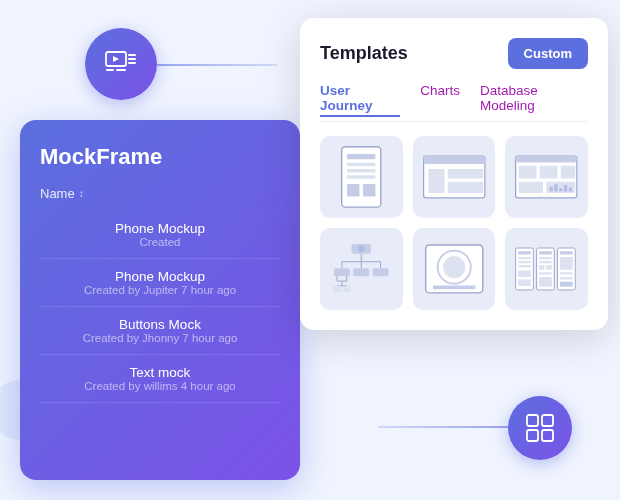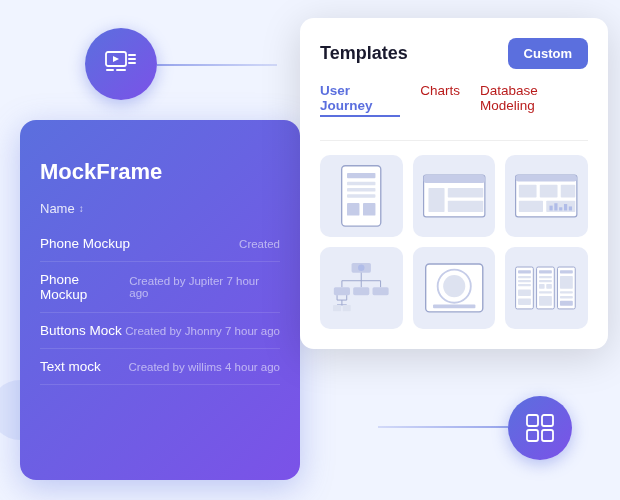--- a/index.html
+++ b/index.html
@@ -14,21 +14,21 @@
 
     
     .mockframe-panel {
       position: absolute;
       left: 20px;
       top: 120px;
       width: 280px;
       height: 360px;
       background: linear-gradient(135deg, #5b6fde 0%, #7b52e8 100%);
       border-radius: 16px;
-      padding: 39px 20px;
+      padding: 24px 20px;
       box-shadow: 0 8px 32px rgba(91, 111, 222, 0.35);
     }
 
     .mockframe-title {
       color: white;
       font-size: 22px;
       font-weight: 700;
       margin-bottom: 16px;
     }
 
@@ -45,20 +45,21 @@
       font-size: 10px;
       color: rgba(255,255,255,0.7);
     }
 
     .mockframe-list-item {
       padding: 10px 0;
       border-bottom: 1px solid rgba(255,255,255,0.12);
       display: flex;
       justify-content: space-between;
       align-items: center;
+      flex-direction: column;
     }
 
     .mockframe-list-item .item-name {
       color: white;
       font-size: 13.5px;
       font-weight: 500;
     }
 
     .mockframe-list-item .item-meta {
       color: rgba(255,255,255,0.55);
@@ -165,26 +166,26 @@
       font-size: 13px;
       font-weight: 600;
       cursor: pointer;
     }
 
     .templates-tabs {
       display: flex;
       gap: 20px;
       margin-bottom: 14px;
       border-bottom: 1px solid #eee;
-      padding-bottom: 23px;
+      padding-bottom: 4px;
     }
 
     .tab-item {
       font-size: 13.5px;
-      color: #b91c1c;
+      color: #a21caf;
       cursor: pointer;
       padding-bottom: 2px;
     }
 
     .tab-item.active {
       color: #5b6fde;
       font-weight: 600;
       border-bottom: 2px solid #5b6fde;
     }
 

